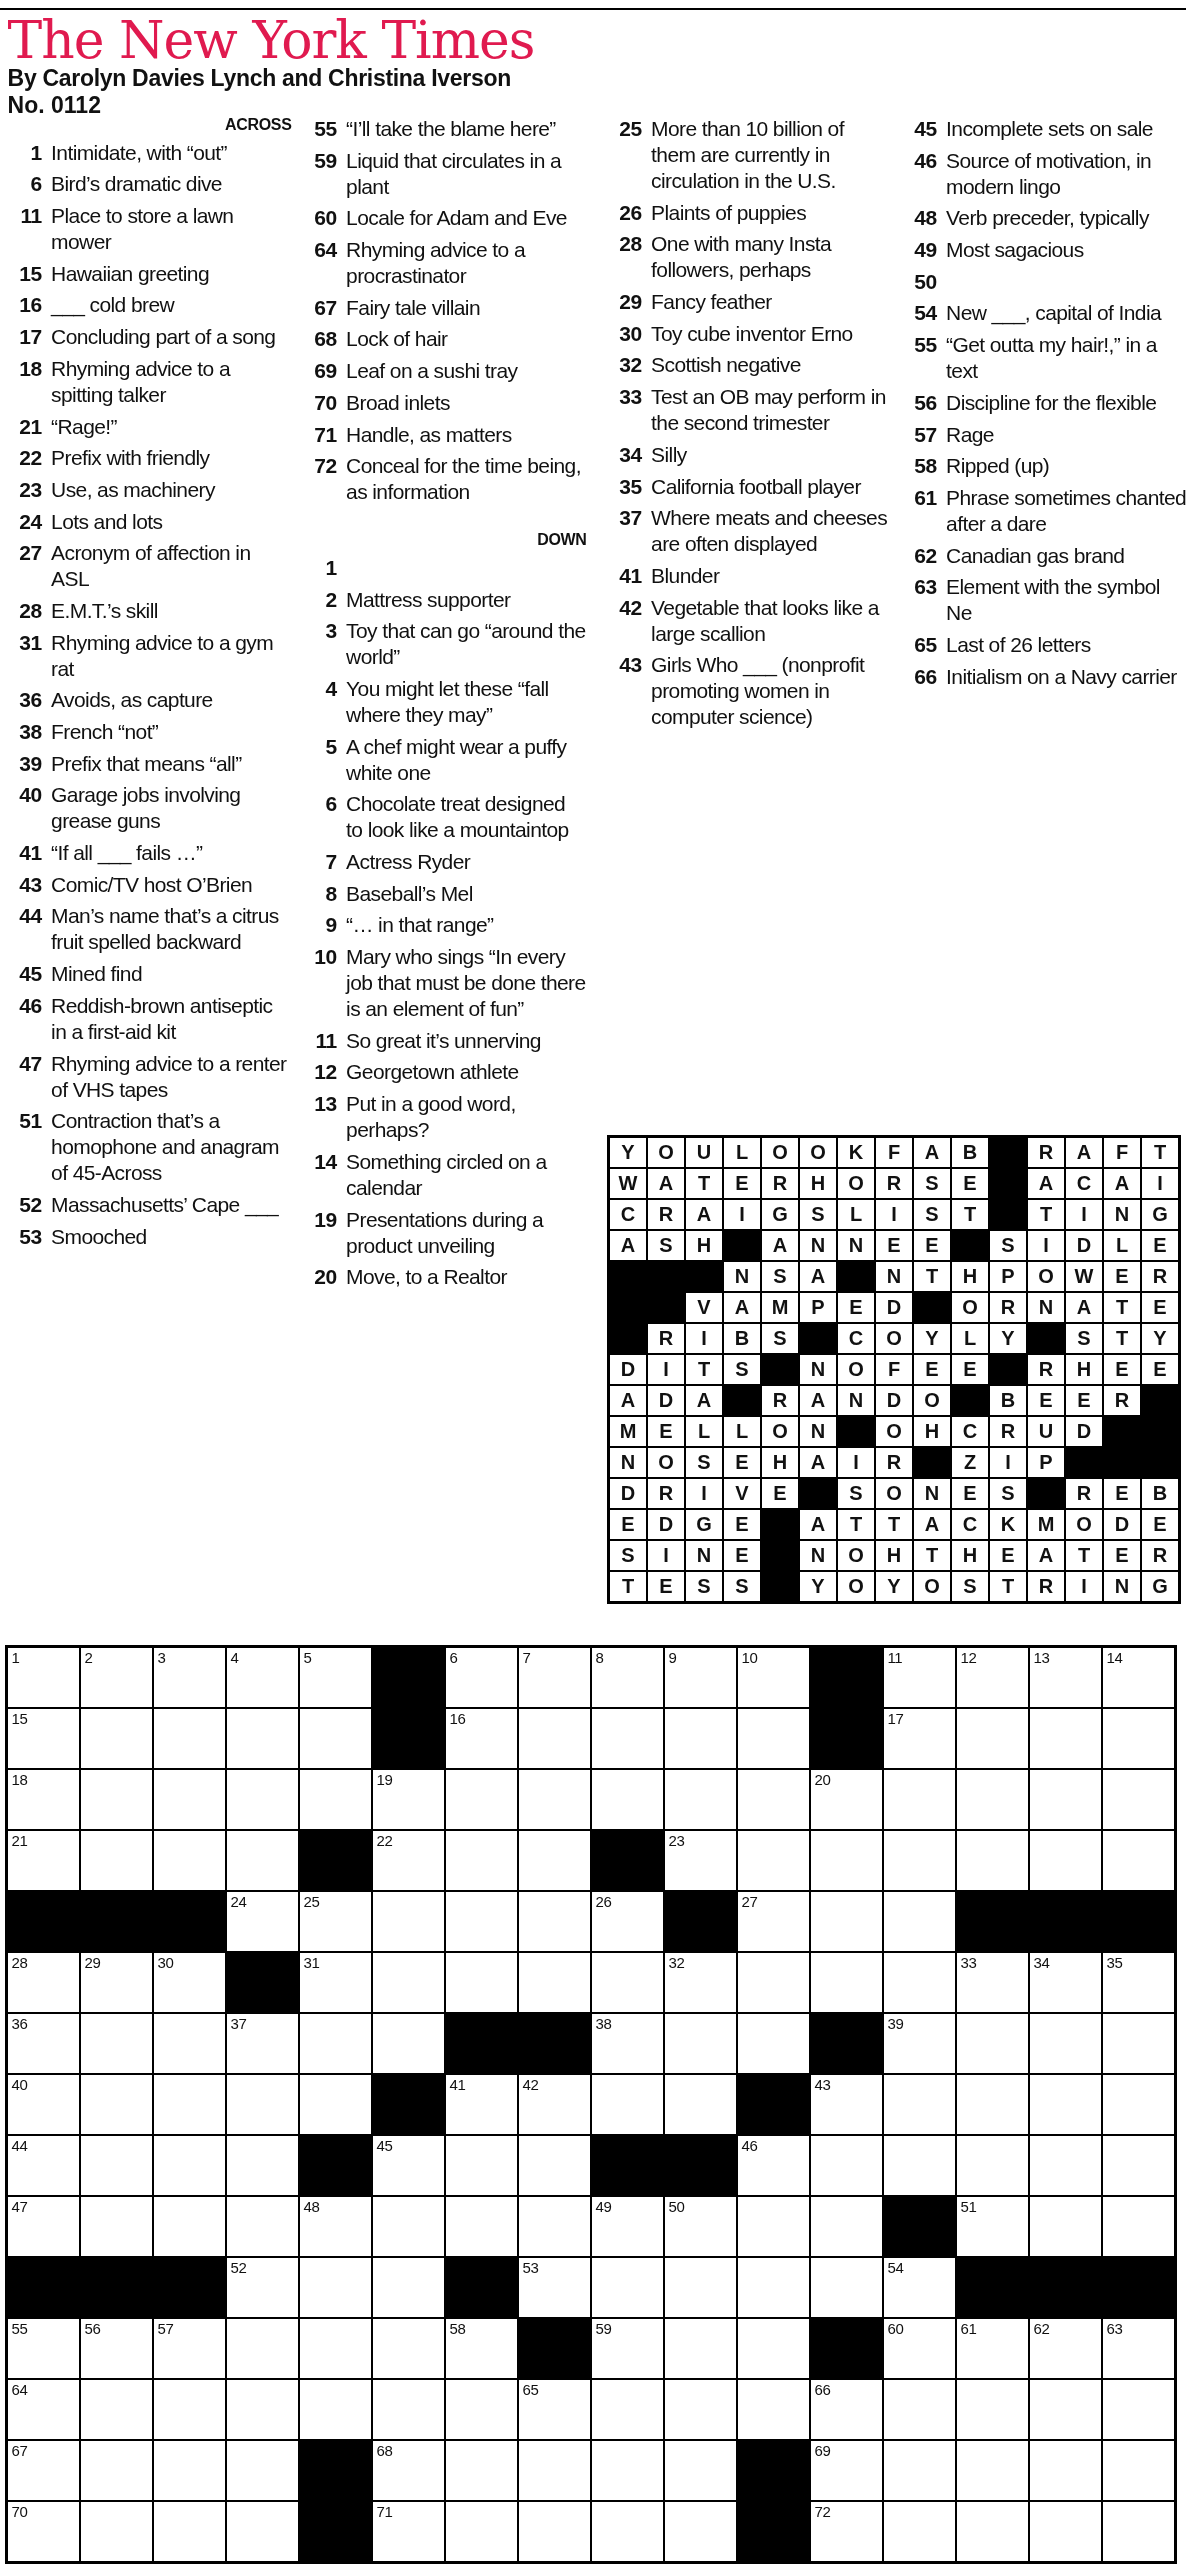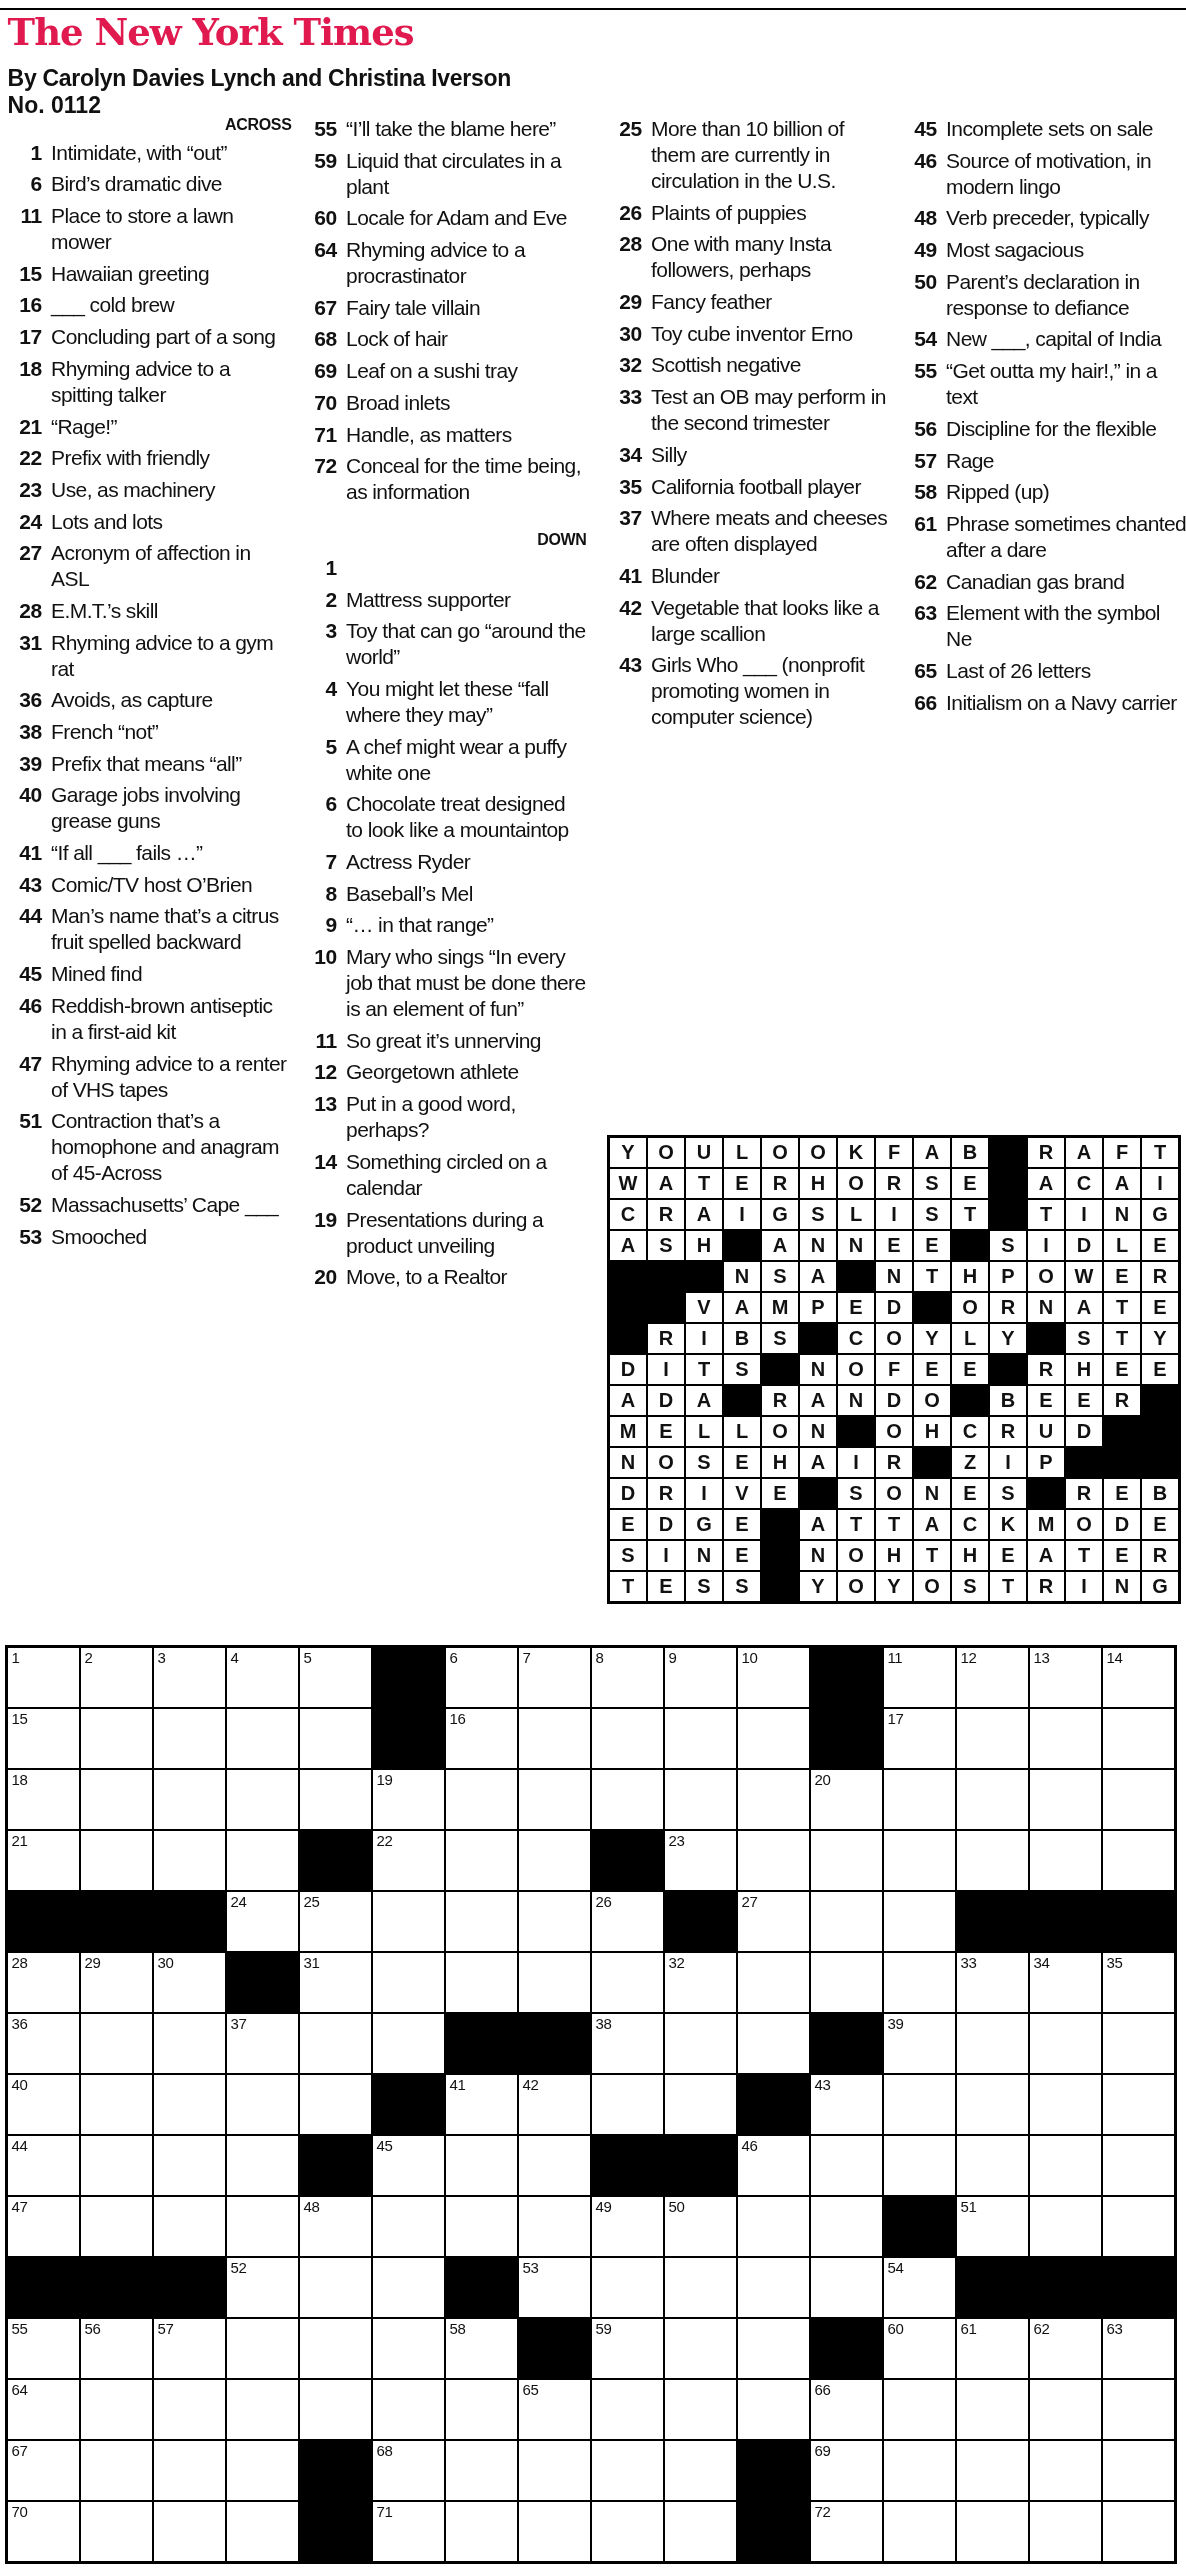--- a/index.html
+++ b/index.html
@@ -1,18 +1,18 @@
 <!DOCTYPE html>
 <html style="font-size:15px"><head>
 <meta charset="utf-8">
 <style>
   html,body{margin:0;padding:0;background:#fff;}
   body{width:1187px;height:2576px;position:relative;font-family:"Liberation Sans",sans-serif;color:#111;overflow:hidden;}
   .topline{position:absolute;left:0;top:7.6px;width:1187px;border-top:2.9px solid #000;}
-  .nyt-title{position:absolute;left:7.6px;top:9.5px;font-family:"DejaVu Serif",serif;font-weight:bold;font-size:37px;letter-spacing:-1px;}
+  .nyt-title{position:absolute;left:7.6px;top:9.5px;font-family:"DejaVu Serif",serif;font-weight:normal;font-size:52px;letter-spacing:-1px;}
   .byline-row{position:absolute;left:7.6px;top:65px;width:1172px;display:flex;justify-content:space-between;align-items:baseline;flex-direction:column;}
   .byline{font-size:23px;font-weight:600;letter-spacing:-0.3px;}
   .pnumber{font-size:23px;font-weight:700;}
   #clue-columns{position:absolute;left:7.6px;top:116px;width:1179px;}
   .clue-col{position:absolute;top:0;width:284px;}
   .sec-header{font-size:16px;font-weight:bold;letter-spacing:-0.3px;margin:0 0 5.7px 1.9px;text-align:right;}
   .sec-gap{margin-top:26px;}
   .clue{display:flex;margin-bottom:5.7px;}
   .cnum{flex:none;width:34px;text-align:right;padding-right:9.5px;font-weight:bold;font-size:21px;line-height:26px;letter-spacing:-0.5px;}
   .ctext{flex:1;font-size:21px;line-height:26px;letter-spacing:-0.6px;}
@@ -321,21 +321,20 @@
       <div class="clue">
         <span class="cnum">48</span>
         <span class="ctext">Verb preceder, typically</span>
       </div>
       <div class="clue">
         <span class="cnum">49</span>
         <span class="ctext">Most sagacious</span>
       </div>
       <div class="clue">
         <span class="cnum">50</span>
-        <span class="ctext">Parent’s declaration in response to defiance</span>
       </div>
       <div class="clue">
         <span class="cnum">54</span>
         <span class="ctext">New ___, capital of India</span>
       </div>
       <div class="clue">
         <span class="cnum">55</span>
         <span class="ctext">“Get outta my hair!,” in a text</span>
       </div>
       <div class="clue">

